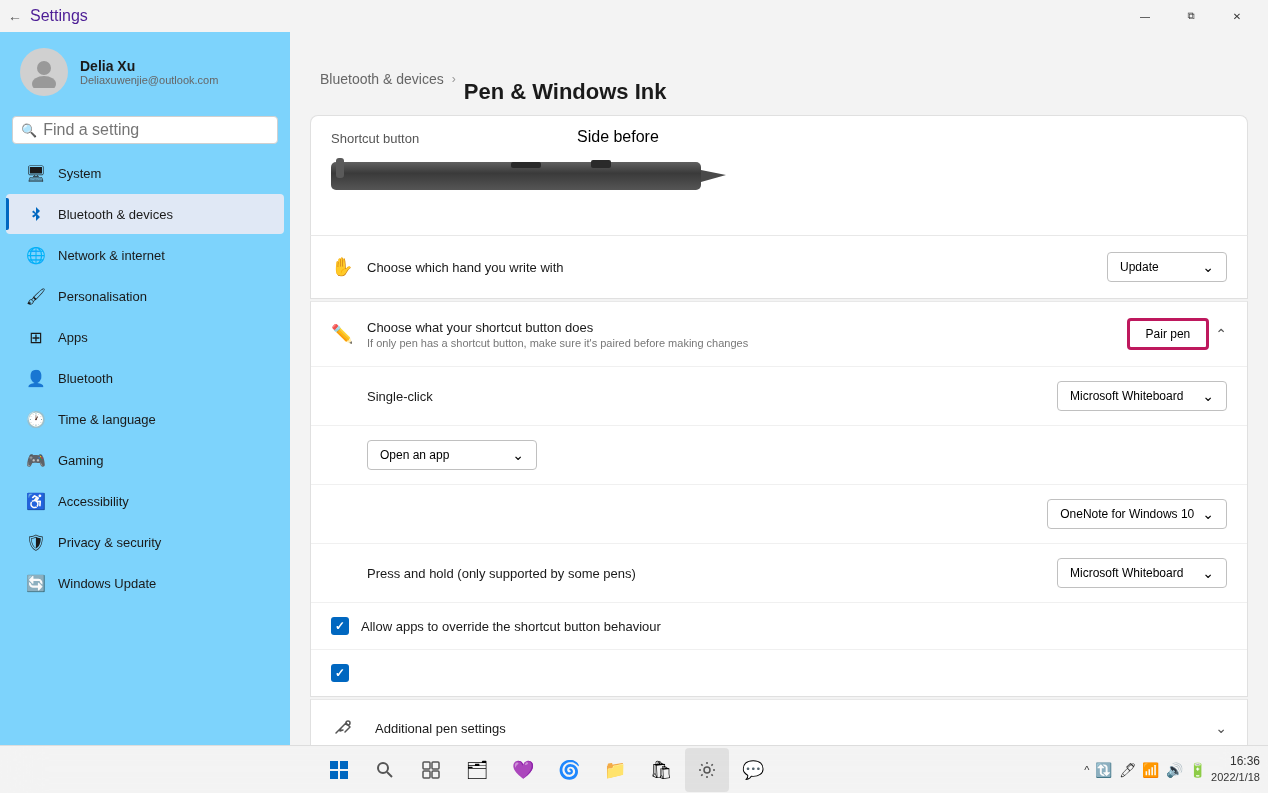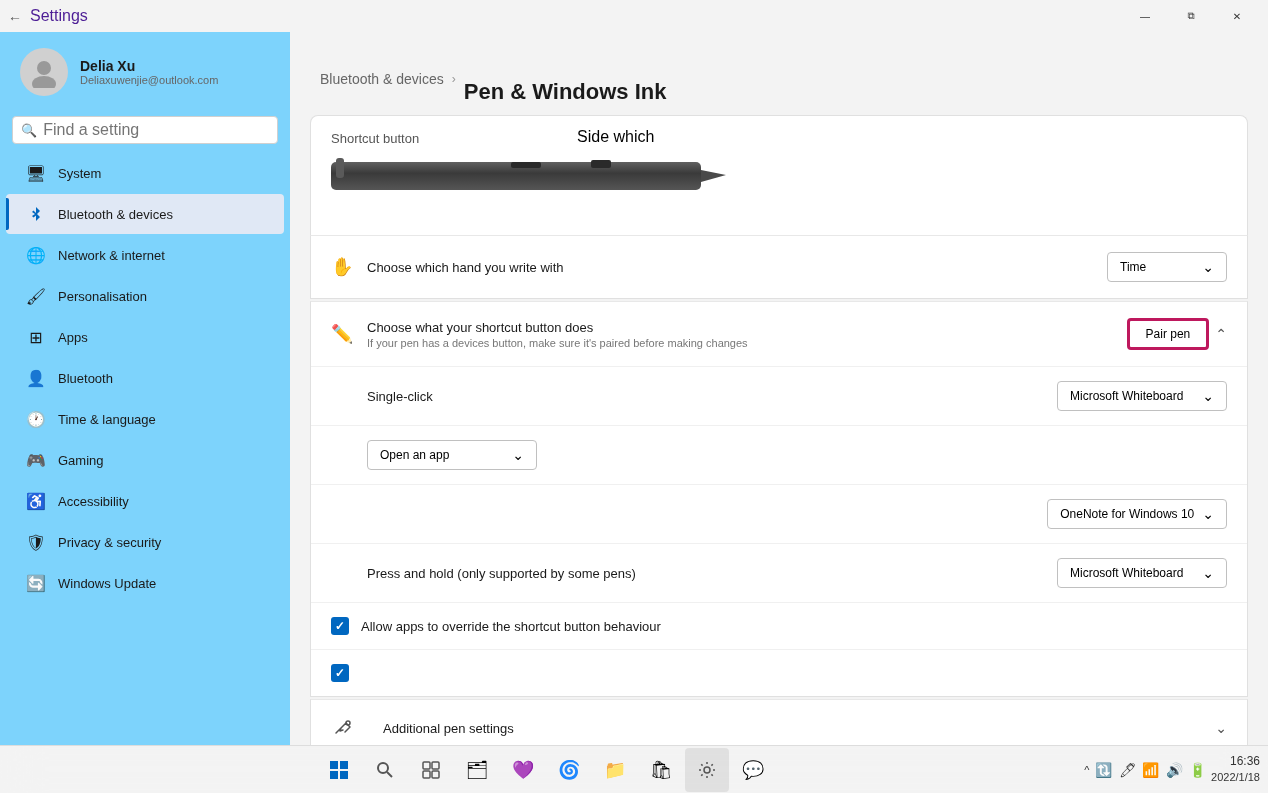--- a/index.html
+++ b/index.html
@@ -235,21 +235,21 @@
       cursor: pointer;
     }
     .checkbox::after { content: '✓'; color: white; font-size: 12px; font-weight: bold; }
     .checkbox-label { font-size: 13px; color: #1a1a1a; }
 
     
     .additional-row {
       display: flex;
       align-items: center;
       padding: 16px 20px;
-      gap: 28px;
+      gap: 20px;
     }
 
     
     .taskbar {
       height: 48px;
       background: rgba(243, 243, 243, 0.92);
       border-top: 1px solid #ddd;
       display: flex;
       align-items: center;
       justify-content: space-between;
@@ -374,21 +374,21 @@
 
     <div class="content-header">
       <span class="breadcrumb-link">Bluetooth &amp; devices</span>
       <span class="breadcrumb-sep">›</span>
       <span class="page-title-text">Pen &amp; Windows Ink</span>
     </div>
 
     <div class="pen-illustration">
       <div class="pen-labels">
         <span class="pen-label-shortcut">Shortcut button</span>
-        <span>Side which</span>
+        <span>Side before</span>
       </div>
       <div class="pen-container">
         <svg width="420" height="40" viewBox="0 0 420 40">
 
           <defs>
             <linearGradient id="penGrad" x1="0" y1="0" x2="0" y2="1">
               <stop offset="0%" stop-color="#606060"></stop>
               <stop offset="40%" stop-color="#3a3a3a"></stop>
               <stop offset="100%" stop-color="#555"></stop>
             </linearGradient>
@@ -408,33 +408,33 @@
     </div>
 
     <div class="settings-section">
       <div class="setting-row">
         <div class="setting-icon">✋</div>
         <div class="setting-text">
           <div class="setting-label">Choose which hand you write with</div>
         </div>
         <div class="setting-control">
           <button class="dropdown-btn">
-            <span>Time</span>
+            <span>Update</span>
             <span class="chevron-down"></span>
           </button>
         </div>
       </div>
     </div>
 
     <div class="settings-section" style="margin-top:2px;">
       <div class="setting-row">
         <div class="setting-icon">✏️</div>
         <div class="setting-text">
           <div class="setting-label">Choose what your shortcut button does</div>
-          <div class="setting-desc">If your pen has a devices button, make sure it's paired before making changes</div>
+          <div class="setting-desc">If only pen has a shortcut button, make sure it's paired before making changes</div>
         </div>
         <div class="setting-control">
           <button class="action-btn">Pair pen</button>
           <span class="chevron-up" style="cursor:pointer; font-size:16px; color:#555;"></span>
         </div>
       </div>
 
       <div class="sub-setting-row">
         <span class="sub-label">Single-click</span>
         <button class="dropdown-btn" style="min-width:170px;">

